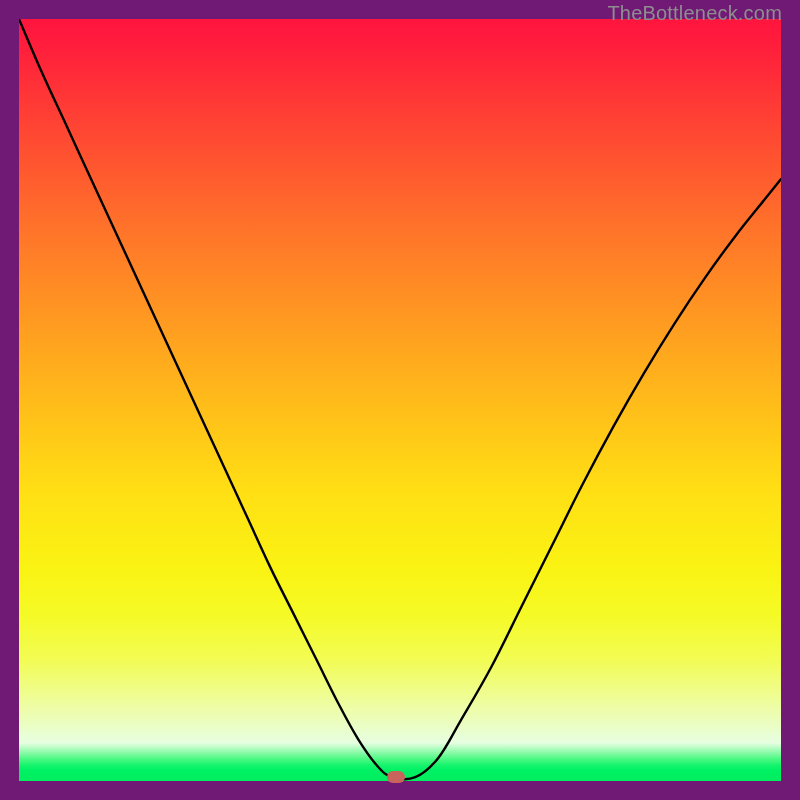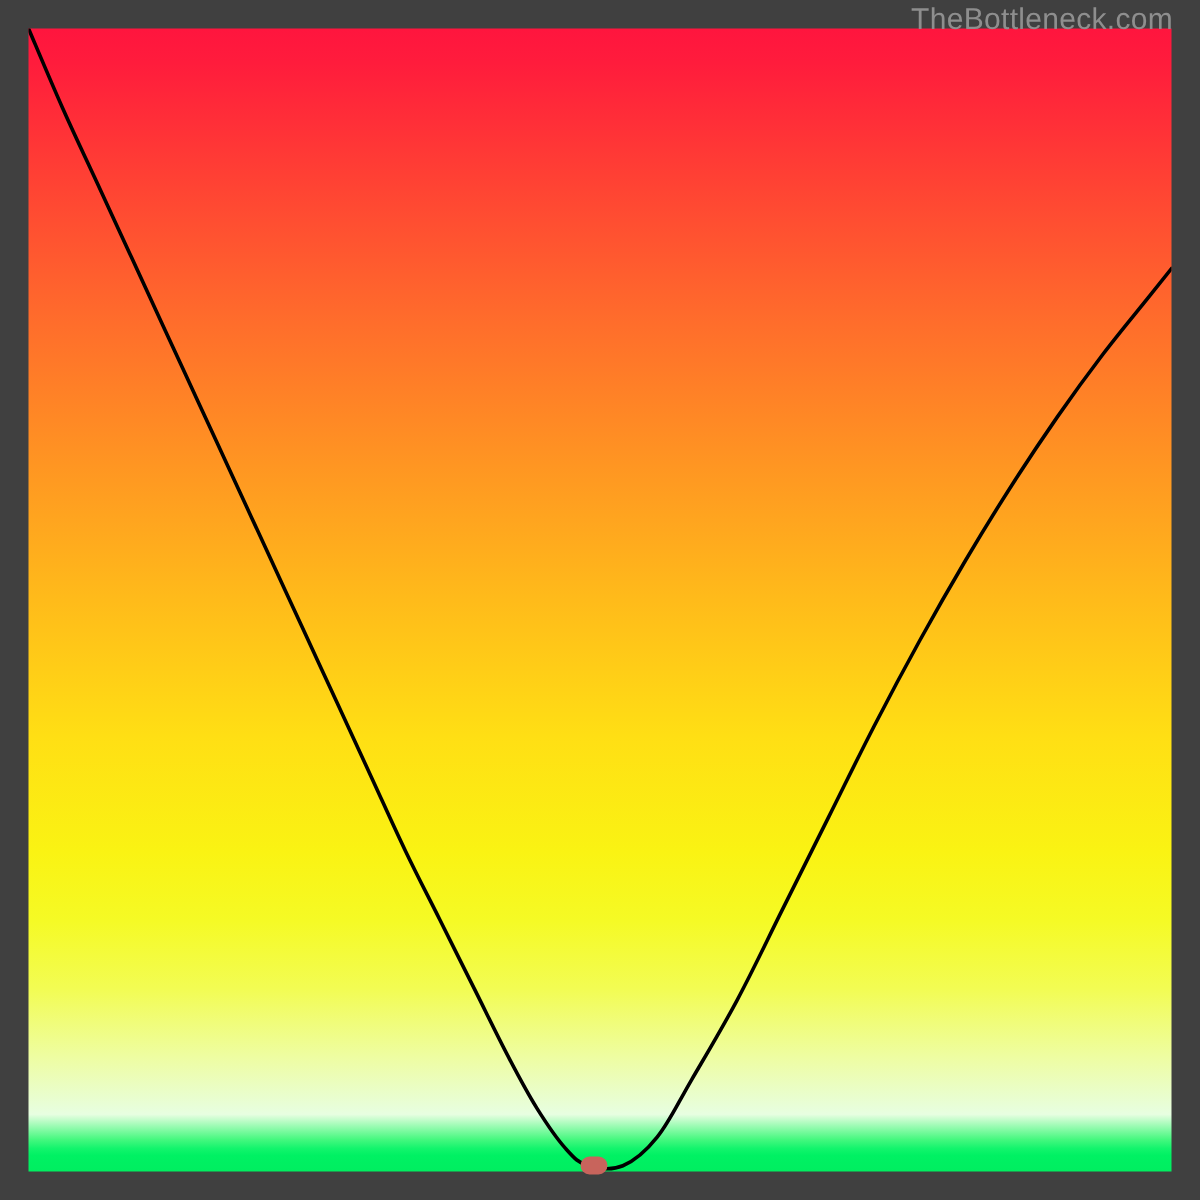--- a/index.html
+++ b/index.html
@@ -8,21 +8,21 @@
     width: 800px;
     height: 800px;
     overflow: hidden;
     background: #000;
     font-family: Arial, Helvetica, sans-serif;
   }
   .frame {
     position: relative;
     width: 800px;
     height: 800px;
-    background: #404040;
+    background: #701a75;
   }
   .plot {
     position: absolute;
     left: 19px;
     top: 19px;
     width: 762px;
     height: 762px;
     background: linear-gradient(to bottom,
       #ff153e 0%,
       #ff1c3c 3%,

